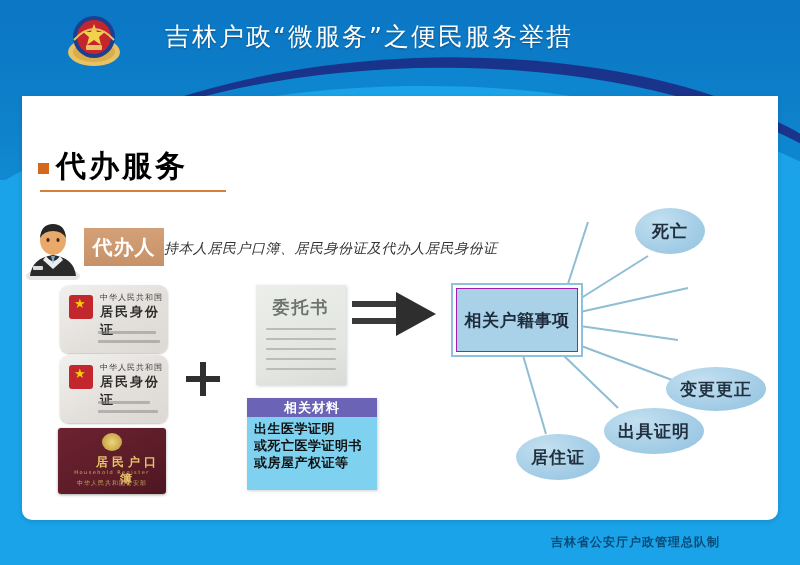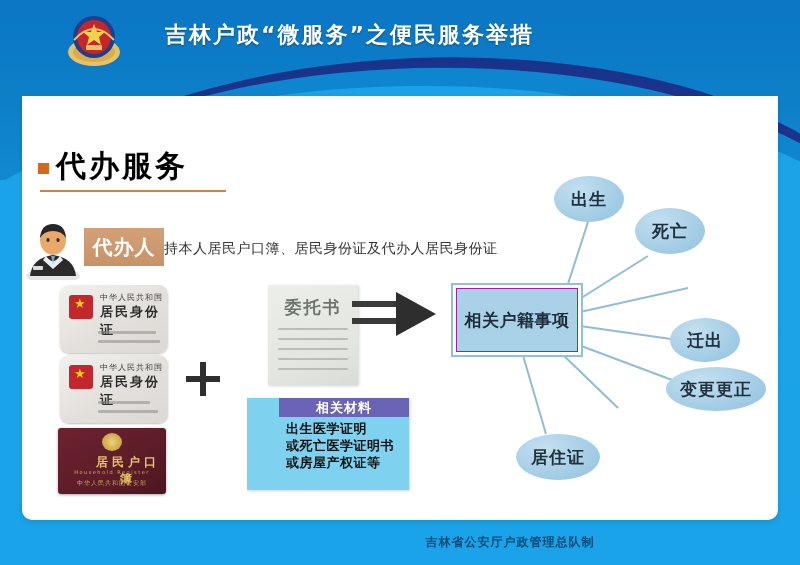--- a/index.html
+++ b/index.html
@@ -21,21 +21,21 @@
     background:#0e86cf;transform:rotate(-1.4deg);}
   .hdr-swoosh3{position:absolute;left:-120px;top:86px;width:1060px;height:250px;
     border-radius:50% 50% 0 0 / 100% 100% 0 0;
     background:#1aa3e8;transform:rotate(-.8deg);}
 
   
   .emblem{position:absolute;left:66px;top:12px;width:56px;height:58px;}
   
   .hdr-title{position:absolute;left:165px;top:20px;
     font-family:"DejaVu Sans","Liberation Sans",sans-serif;
-    font-size:22px;font-weight:bold;color:#fff;letter-spacing:2px;
+    font-size:25px;font-weight:normal;color:#fff;letter-spacing:2px;
     text-shadow:0 1px 2px rgba(0,0,0,.35);white-space:nowrap;}
 
   
   .panel{position:absolute;left:22px;top:96px;width:756px;height:424px;
     background:#fff;border-radius:0 0 10px 10px;
     box-shadow:0 2px 5px rgba(0,0,0,.12);overflow:hidden;}
   .panel-top-curve{position:absolute;left:-40px;top:-78px;width:840px;height:160px;
     background:#fff;border-radius:50% 50% 0 0 / 100% 100% 0 0;}
 
   
@@ -46,21 +46,21 @@
 
   
   .avatar{position:absolute;left:22px;top:218px;width:62px;height:62px;}
 
   
   .chip{position:absolute;left:84px;top:228px;width:80px;height:38px;
     background:linear-gradient(180deg,#d3a077 0%,#c89268 100%);
     color:#fff;font-size:20px;font-weight:bold;letter-spacing:1px;
     display:flex;align-items:center;justify-content:center;}
   .chip-note{position:absolute;left:164px;top:240px;font-size:14px;color:#333;
-    letter-spacing:.5px;white-space:nowrap;}
+    letter-spacing:.5px;white-space:nowrap;font-style:italic;}
 
   
   .idcard{position:absolute;width:108px;height:68px;border-radius:9px;
     background:linear-gradient(150deg,#f2f0ee 0%,#e3e0dc 55%,#dcd8d3 100%);
     box-shadow:0 1px 2px rgba(0,0,0,.25);overflow:hidden;}
   .idcard .cn-emblem{position:absolute;left:9px;top:10px;width:24px;height:24px;
     border-radius:3px;background:#c1272d;}
   .idcard .cn-emblem:after{content:"★";position:absolute;left:5px;top:1px;color:#f5d300;font-size:13px;}
   .idcard .l1{position:absolute;left:40px;top:7px;font-size:8px;color:#3a3a3a;letter-spacing:1px;}
   .idcard .l2{position:absolute;left:40px;top:18px;font-size:13px;font-weight:bold;
@@ -81,52 +81,52 @@
 
   
   .plus{position:absolute;left:186px;top:362px;width:34px;height:34px;}
   .plus:before,.plus:after{content:"";position:absolute;background:#2f2f2f;}
   .plus:before{left:0;top:14px;width:34px;height:6px;}
   .plus:after{left:14px;top:0;width:6px;height:34px;}
 
   
   .paper{position:absolute;left:256px;top:285px;width:90px;height:100px;
     background:linear-gradient(160deg,#eceeea 0%,#e2e5e0 70%,#d9dcd6 100%);
-    box-shadow:1px 1px 3px rgba(0,0,0,.18);margin-left:12px;}
+    box-shadow:1px 1px 3px rgba(0,0,0,.18);}
   .paper .ptitle{position:absolute;left:0;right:0;top:11px;text-align:center;
     font-size:17px;font-weight:bold;color:#6d7470;letter-spacing:2px;}
   .paper .pl{position:absolute;left:10px;right:10px;height:2px;background:#b9bdb7;border-radius:1px;}
 
   
   .arrow{position:absolute;left:352px;top:292px;width:84px;height:48px;}
 
   
   .matbox{position:absolute;left:247px;top:398px;width:130px;height:92px;
-    background:#7fd2ef;box-shadow:1px 1px 3px rgba(0,0,0,.18);padding-left:32px;}
+    background:#7fd2ef;box-shadow:1px 1px 3px rgba(0,0,0,.18);}
   .mathdr{height:19px;background:#6b63b5;color:#fff;font-size:13px;font-weight:bold;
     display:flex;align-items:center;justify-content:center;letter-spacing:1px;}
   .matbody{padding:3px 0 0 7px;font-size:13px;font-weight:bold;color:#111;
     line-height:17px;letter-spacing:.5px;}
 
   
   .centerbox{position:absolute;left:456px;top:288px;width:120px;height:62px;
     background:#a9d2e8;border:1px solid #a21caf;
     box-shadow:0 0 0 3px #fff, 0 0 0 5px #8fc0dd;
     display:flex;align-items:center;justify-content:center;
     font-size:17px;font-weight:bold;color:#1d2c3a;letter-spacing:.5px;}
 
   
   .node{position:absolute;border-radius:50%;
     background:radial-gradient(ellipse at 35% 30%,#c3e0f0 0%,#a4cde6 60%,#93c2df 100%);
     display:flex;align-items:center;justify-content:center;
     font-size:17px;font-weight:bold;color:#20303e;letter-spacing:1px;white-space:nowrap;}
 
   
   .links{position:absolute;left:0;top:0;width:800px;height:565px;pointer-events:none;}
-  .footer-wrap{position:absolute;left:300px;width:420px;top:534px;text-align:center;
+  .footer-wrap{position:absolute;left:300px;width:420px;top:534px;text-align:right;
     font-size:12px;font-weight:bold;color:#0b4a76;letter-spacing:1px;}
 </style>
 </head>
 <body>
 
 <div id="stage">
 
   <div class="hdr-base"></div>
   <div class="hdr-swoosh1"></div>
   <div class="hdr-swoosh2"></div>
@@ -229,21 +229,20 @@
       <line x1="580" y1="312" x2="688" y2="288"></line>
       <line x1="580" y1="326" x2="678" y2="340"></line>
       <line x1="576" y1="344" x2="672" y2="380"></line>
       <line x1="560" y1="352" x2="618" y2="408"></line>
       <line x1="522" y1="352" x2="546" y2="434"></line>
     </g>
   </svg>
 
   <div class="centerbox">相关户籍事项</div>
 
-  <div class="node" style="left: 554px; top: 176px; width: 70px; height: 46px;">出生</div>
   <div class="node" style="left: 635px; top: 208px; width: 70px; height: 46px;">死亡</div>
-  <div class="node" style="left: 670px; top: 318px; width: 70px; height: 44px;">迁出</div>
   <div class="node" style="left: 666px; top: 367px; width: 100px; height: 44px; text-align: center;">变更更正</div>
+  <div class="node" style="left: 604px; top: 408px; width: 100px; height: 46px;">出具证明</div>
   <div class="node" style="left: 516px; top: 434px; width: 84px; height: 46px; font-family: Liberation Mono, monospace;">居住证</div>
 
   <div class="footer-wrap">吉林省公安厅户政管理总队制</div>
 
 </div>
 
 </body></html>

